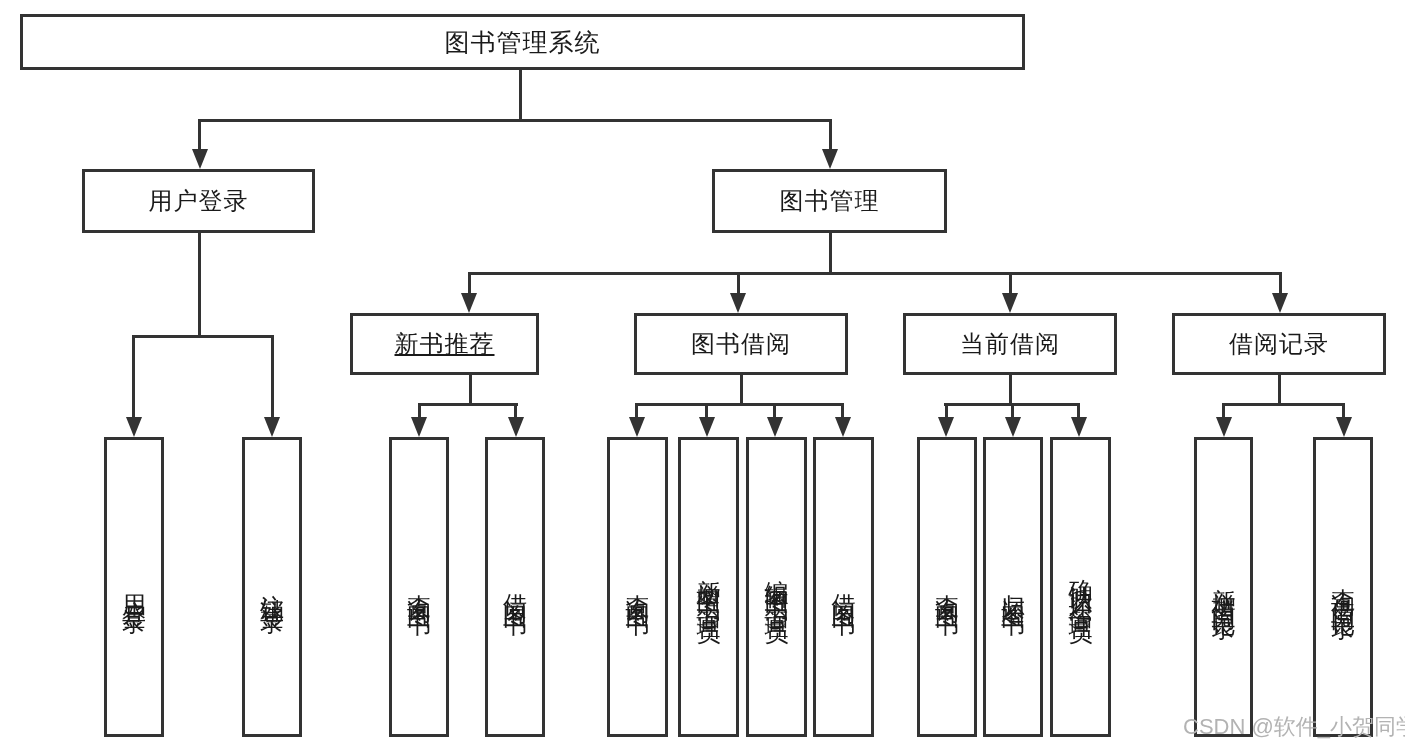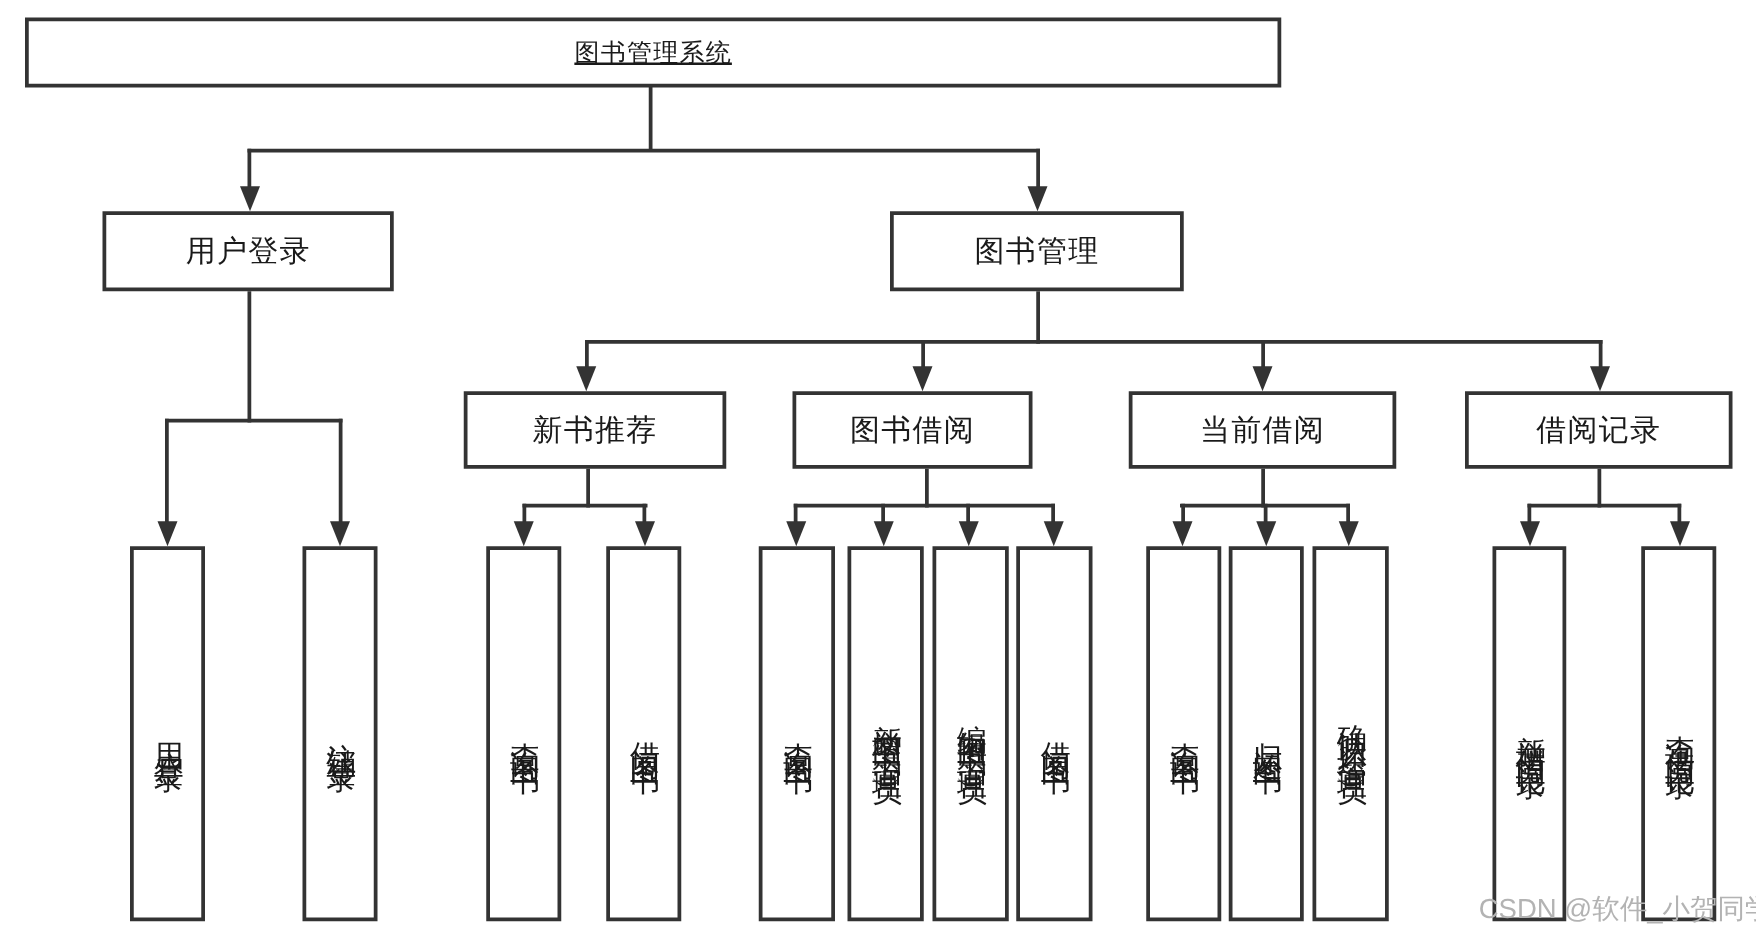--- a/index.html
+++ b/index.html
@@ -7,21 +7,21 @@
     position:relative; width:1405px; height:747px; background:#ffffff;
     font-family:"Liberation Sans","DejaVu Sans",sans-serif; overflow:hidden;
   }
   .box {
     position:absolute; box-sizing:border-box; background:#ffffff;
     border:3px solid #333333; color:#1a1a1a;
     display:flex; align-items:center; justify-content:center;
     text-align:center;
   }
   .hlabel { font-size:24px; letter-spacing:1px; white-space:nowrap; }
-  .root-label { font-size:20px;text-decoration:underline; }
+  .root-label { font-size:25px; }
   .leaf .vlabel {
     writing-mode:vertical-rl; text-orientation:mixed;
     font-size:24px; letter-spacing:6px; line-height:1;
   }
   .line { position:absolute; background:#333333; }
   .arrow {
     position:absolute; width:0; height:0;
     border-left:8px solid transparent; border-right:8px solid transparent;
     border-top:20px solid #333333;
   }
@@ -64,24 +64,24 @@
   <div class="line" style="left:468px; top:272px; width:814px; height:3px;"></div>
   <div class="line" style="left:468px; top:272px; width:3px; height:25px;"></div>
   <div class="arrow" style="left:461px; top:293px;"></div>
   <div class="line" style="left:737px; top:272px; width:3px; height:25px;"></div>
   <div class="arrow" style="left:730px; top:293px;"></div>
   <div class="line" style="left:1009px; top:272px; width:3px; height:25px;"></div>
   <div class="arrow" style="left:1002px; top:293px;"></div>
   <div class="line" style="left:1279px; top:272px; width:3px; height:25px;"></div>
   <div class="arrow" style="left:1272px; top:293px;"></div>
 
-  <div class="box" style="left:371px; top:313px; width:210px; height:62px;">
+  <div class="box" style="left:350px; top:313px; width:189px; height:62px;text-decoration:underline;">
     <span class="hlabel">新书推荐</span>
   </div>
-  <div class="box" style="left:634px; top:313px; width:192px; height:62px;">
+  <div class="box" style="left:634px; top:313px; width:214px; height:62px;">
     <span class="hlabel">图书借阅</span>
   </div>
   <div class="box" style="left:1172px; top:313px; width:214px; height:62px;">
     <span class="hlabel">借阅记录</span>
   </div>
   <div class="box" style="left:903px; top:313px; width:214px; height:62px;">
     <span class="hlabel">当前借阅</span>
   </div>
 
   <div class="line" style="left:469px; top:375px; width:3px; height:31px;"></div>

